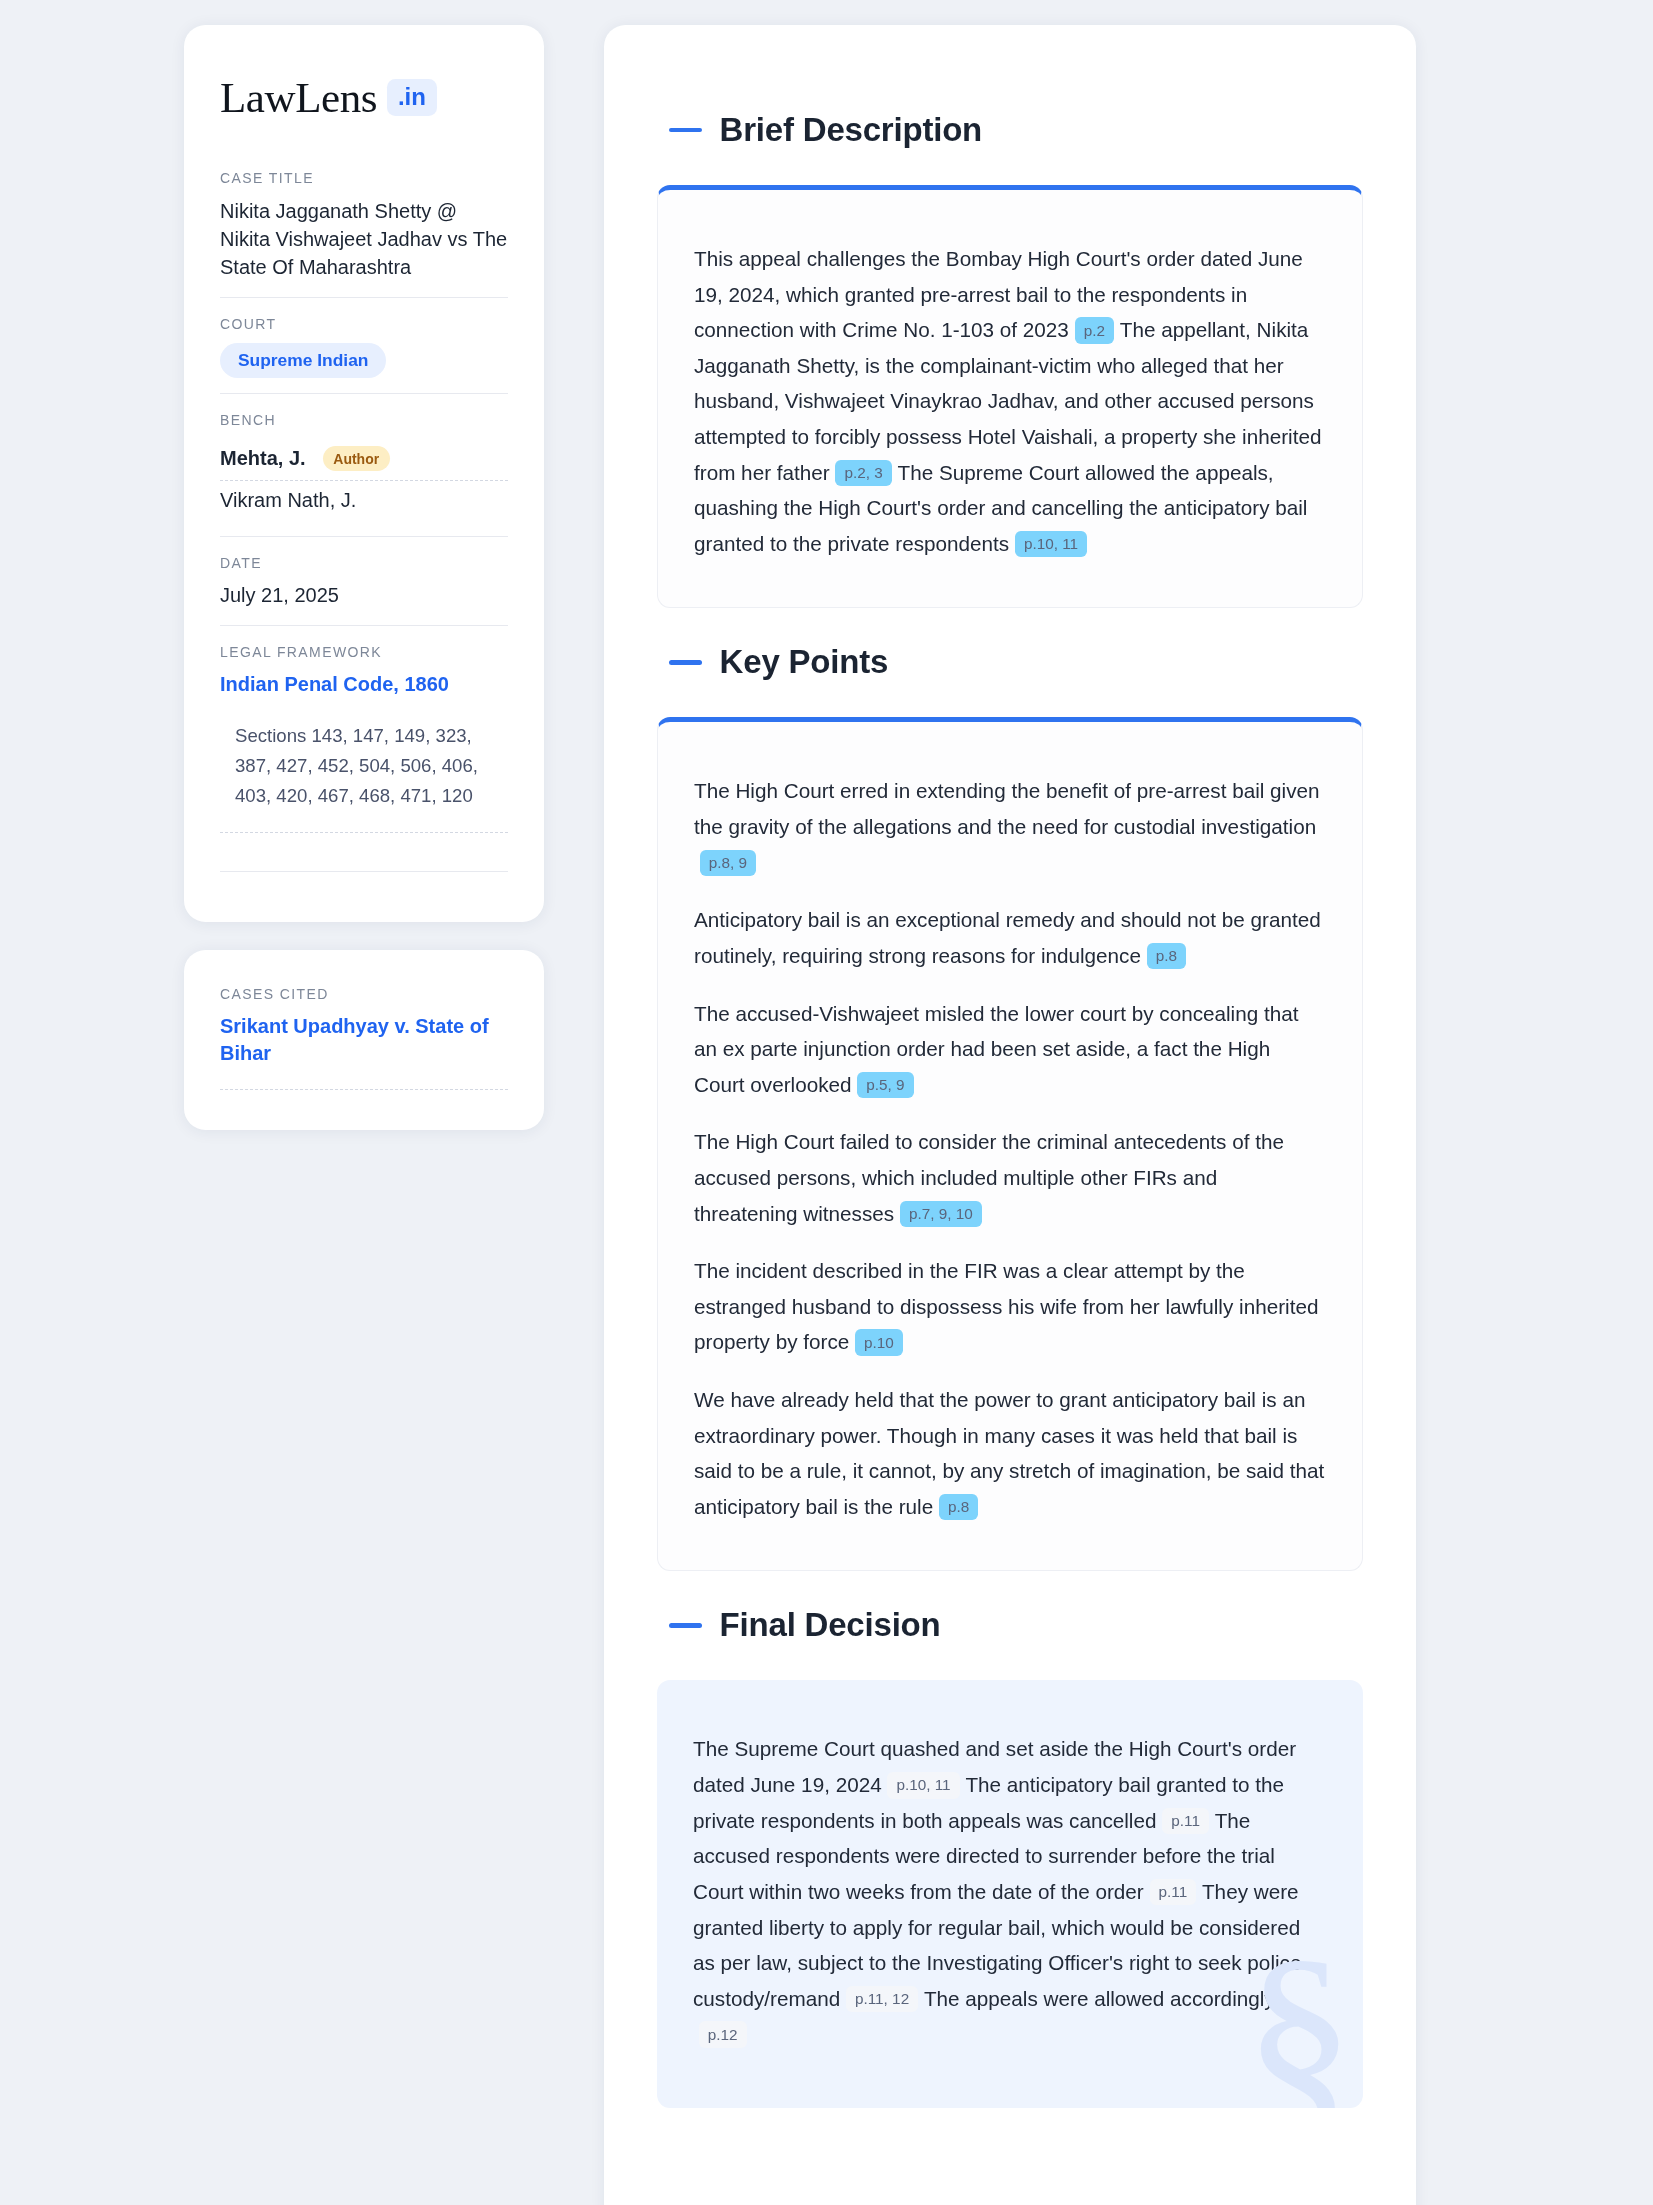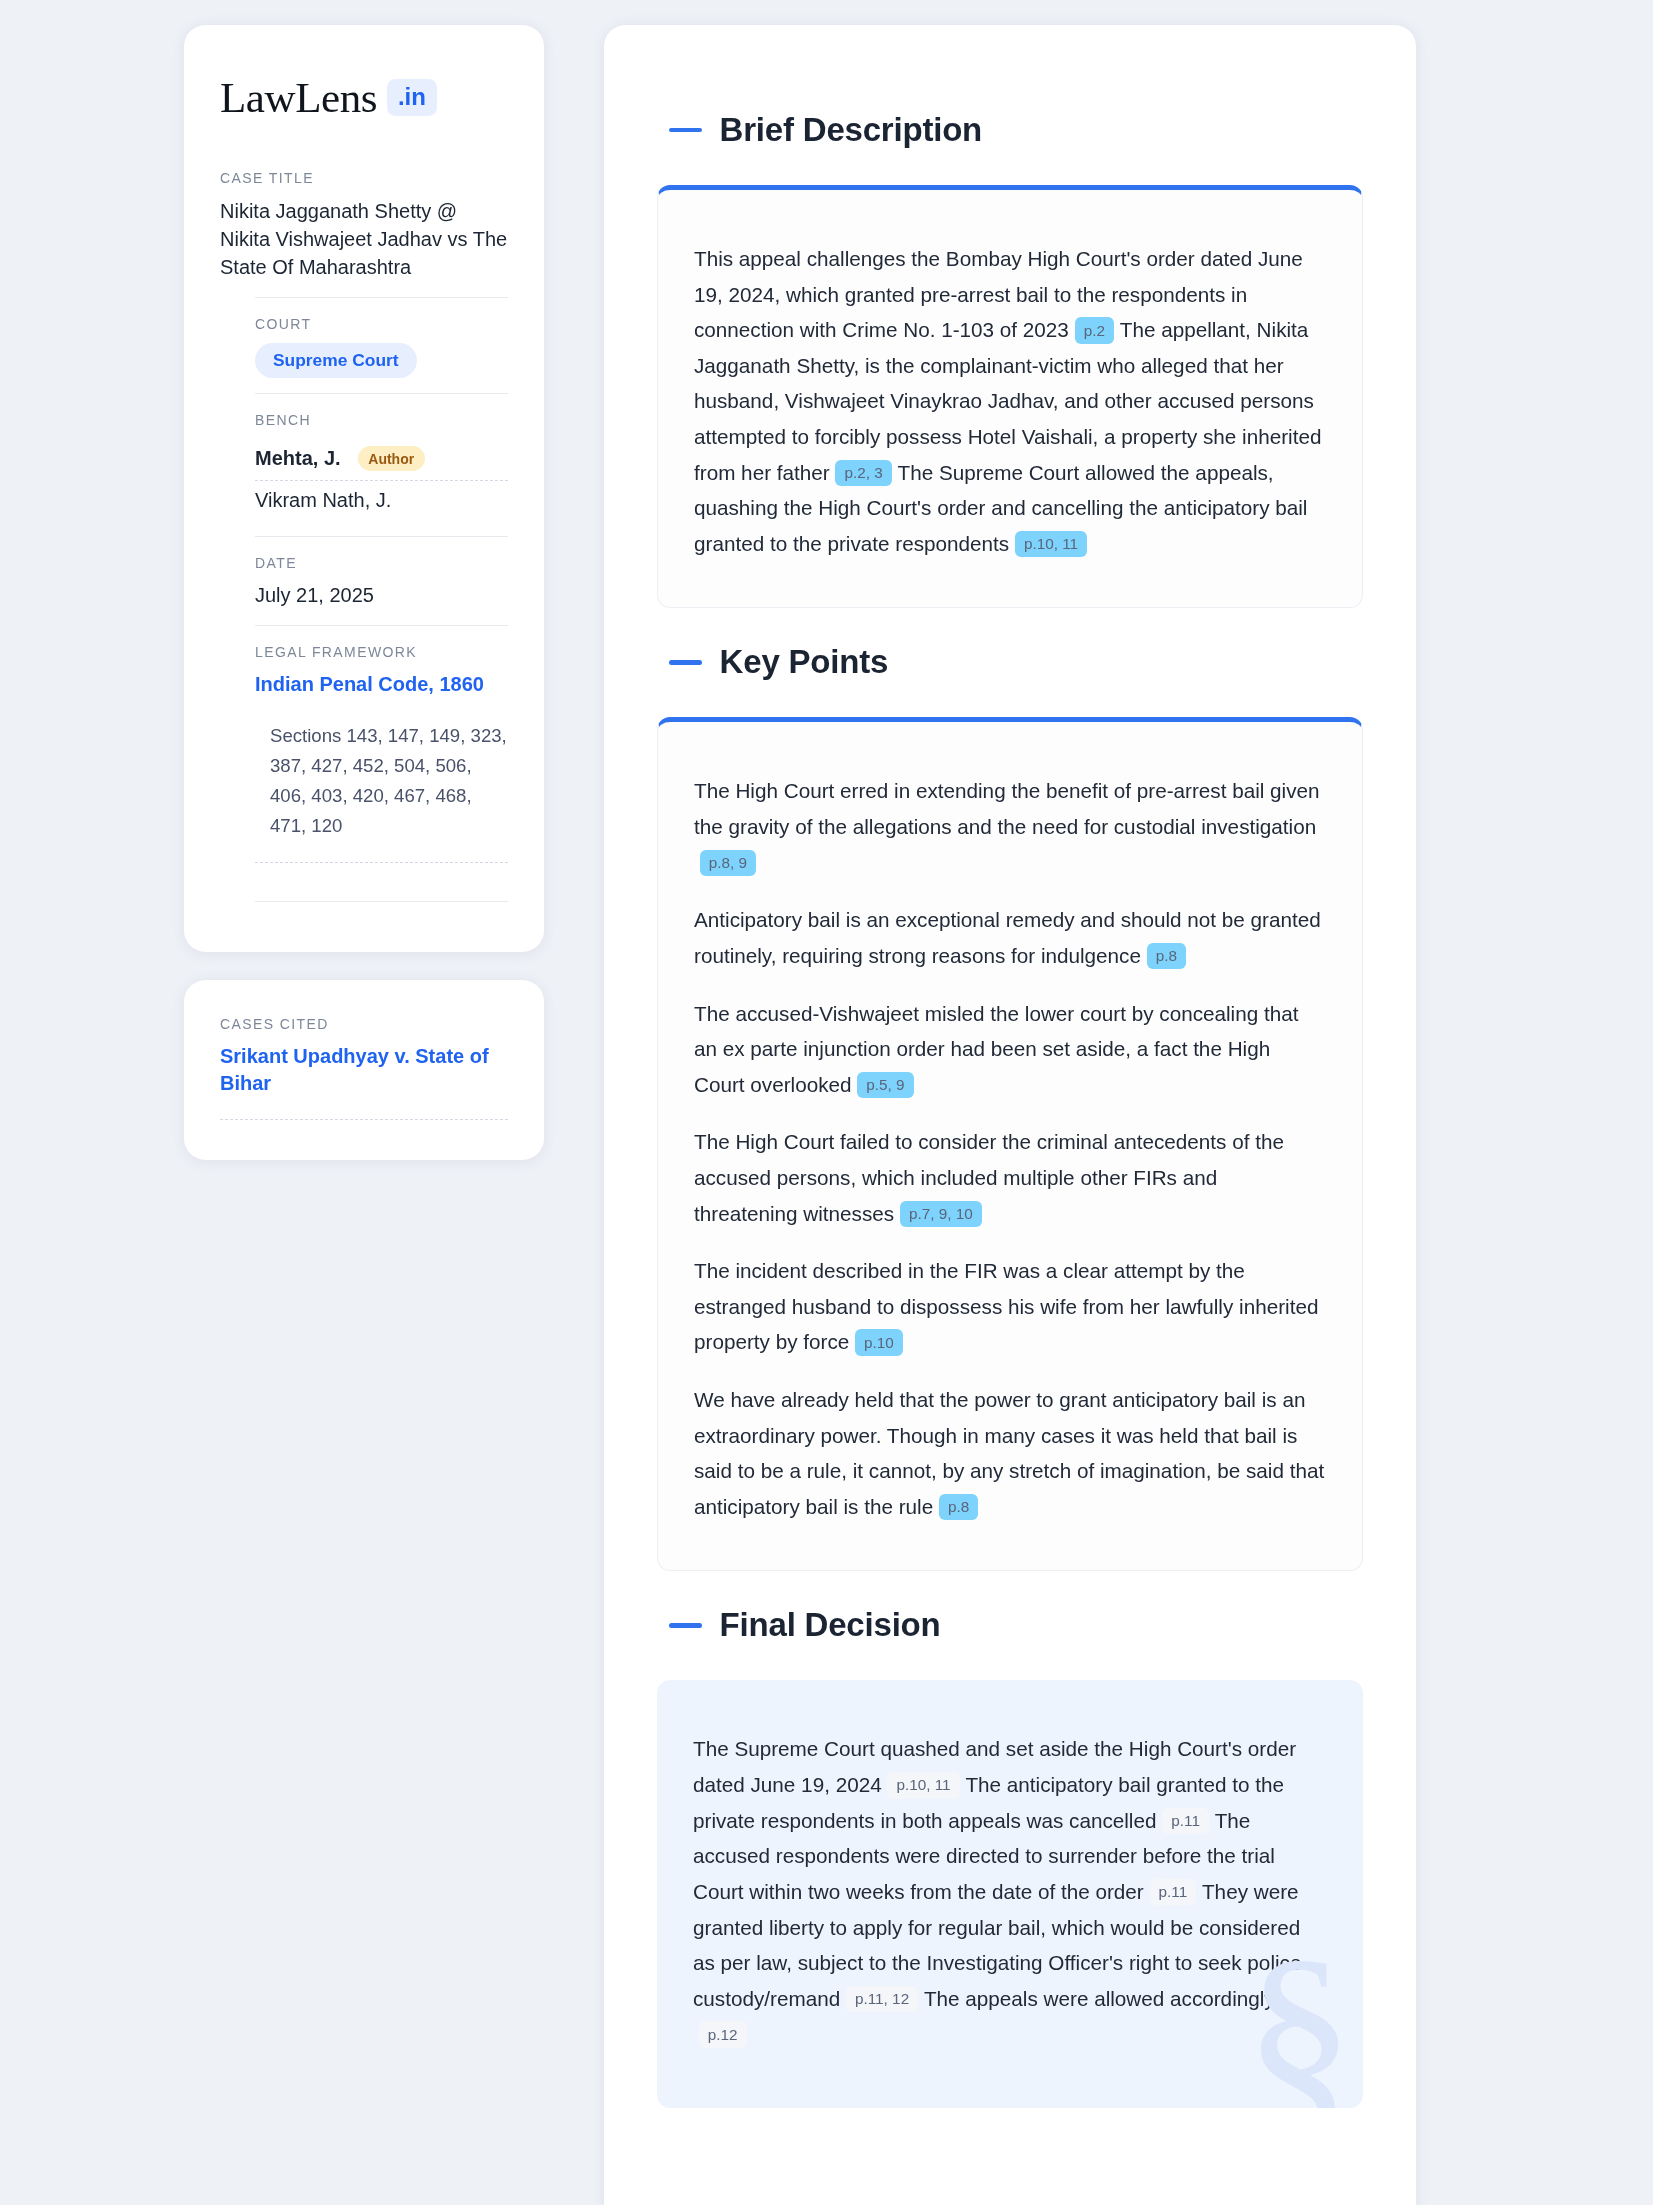--- a/index.html
+++ b/index.html
@@ -58,21 +58,20 @@
     font-weight: bold;
     border-radius: 8.3px;
     padding: 5.8px 10.7px 7.4px 10.7px;
     line-height: 1;
   }
 
   .field { padding-bottom: 15px; }
   .field + .field { padding-top: 18px; }
   .field-divider {
     border-top: 0.8px solid #e7e9ef;
-    margin-left: 35px;
   }
 
   .field-label {
     font-size: 14px;
     letter-spacing: 1.4px;
     color: #7d8798;
     text-transform: uppercase;
     margin-bottom: 10.7px;
     font-weight: normal;
   }
@@ -240,21 +239,21 @@
         <span class="logo-badge">.in</span>
       </div>
 
       <div class="field">
         <div class="field-label">CASE TITLE</div>
         <div class="field-value">Nikita Jagganath Shetty @ Nikita Vishwajeet Jadhav vs The State Of Maharashtra</div>
       </div>
 
       <div class="field field-divider">
         <div class="field-label">COURT</div>
-        <span class="pill">Supreme Court</span>
+        <span class="pill">Supreme Indian</span>
       </div>
 
       <div class="field field-divider">
         <div class="field-label">BENCH</div>
         <div class="judge-row author-row">
           <span>Mehta, J.</span>
           <span class="author-badge">Author</span>
         </div>
         <div class="judge-sep"></div>
         <div class="judge-row">

